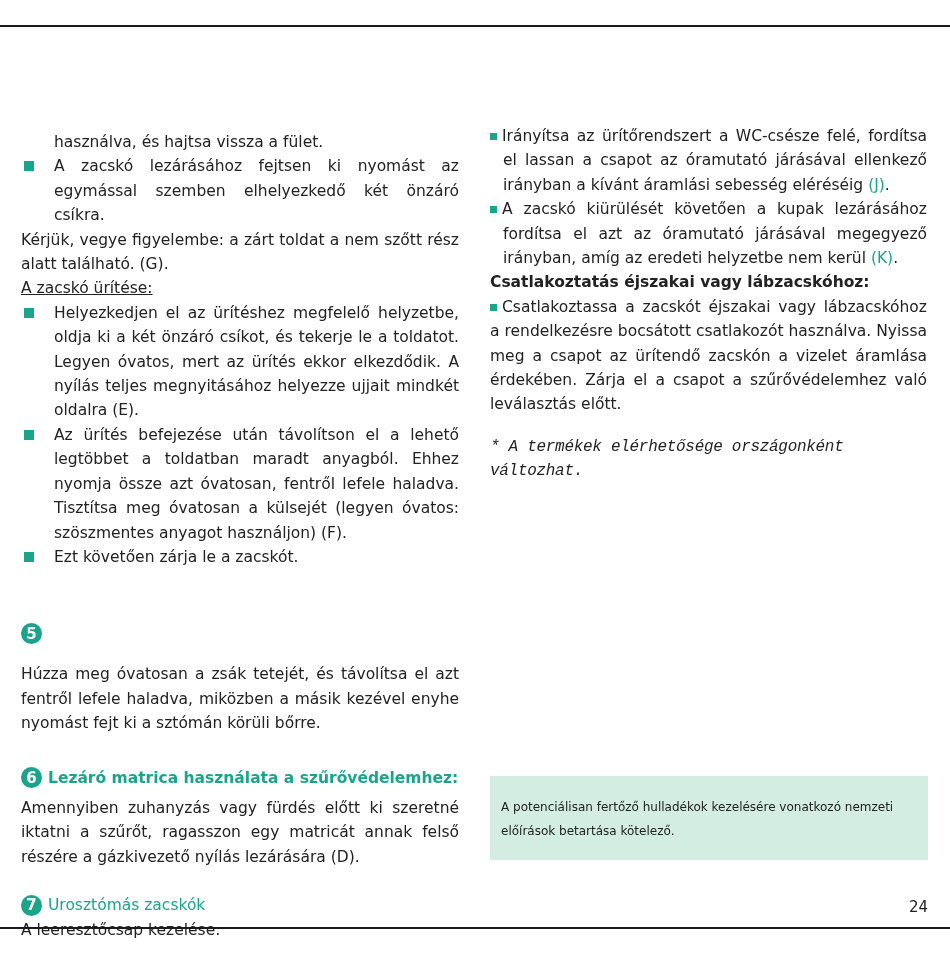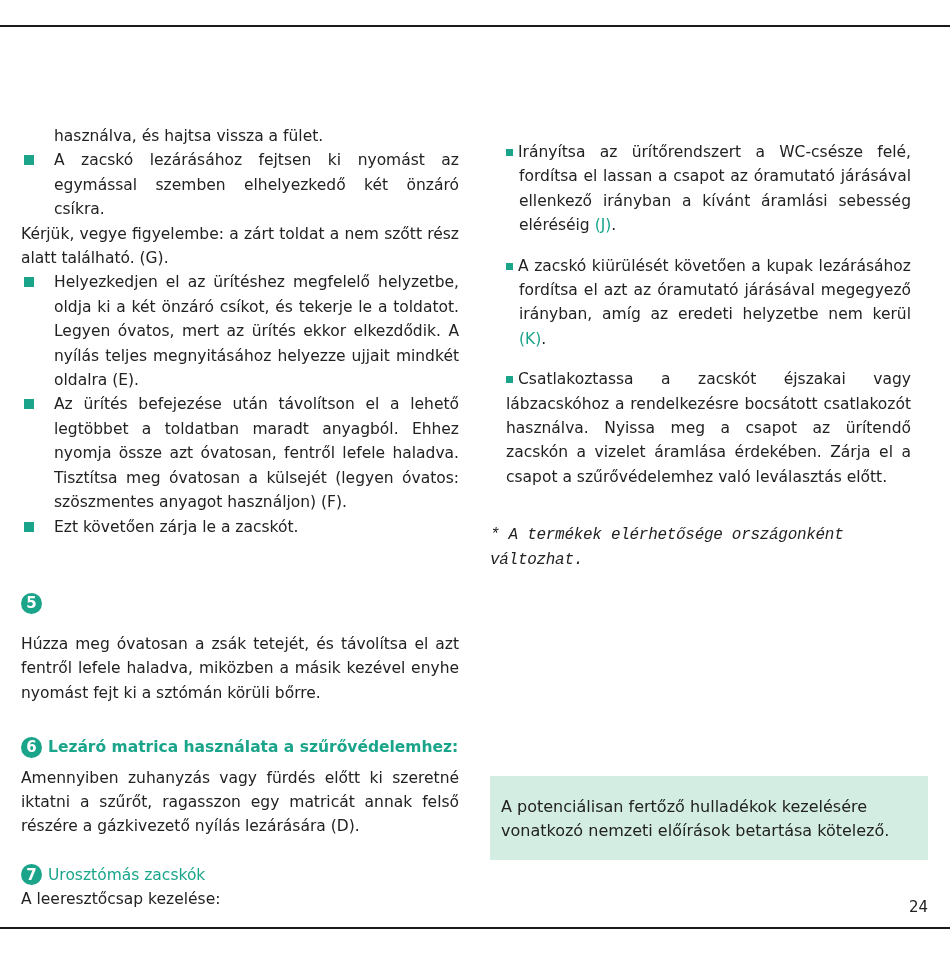--- a/index.html
+++ b/index.html
@@ -5,46 +5,47 @@
   html, body { margin:0; padding:0; background:#ffffff; }
   body { width:950px; height:960px; position:relative; overflow:hidden;
          font-family:"DejaVu Sans", sans-serif; color:#222; }
   .rule { position:absolute; left:0; width:950px; height:2px; background:#1a1a1a; }
   .rule-top { top:25px; }
   .rule-bottom { top:927px; }
   .col { position:absolute; top:124px; font-size:15.5px; line-height:24.4px; }
   .col-left { left:21px; width:438px; }
   .col-right { left:490px; width:437px; }
   .p { margin:0; text-align:justify; }
-  .ind { padding-left:33px; }
+  .ind { padding-left:33px;margin-top:6px; }
   .bl { position:relative; padding-left:33px; margin:0; text-align:justify; }
   .bl .sq { position:absolute; left:3px; top:7px; width:10px; height:10px; background:#1aa58b; }
-  .rb { margin:16px; text-align:justify; }
+  .rb { margin:0; text-align:justify; }
   .rb .sq2 { display:inline-block; width:7px; height:7px; background:#1aa58b; margin-right:5px; vertical-align:1px; }
   .rb.indent2 { padding-left:13px; text-indent:-13px; }
   .u { text-decoration:underline; }
   .teal { color:#1aa58b; }
   .sec-title { display:flex; align-items:center; color:#1aa58b; font-weight:bold; font-size:15.5px; margin:0; }
   .num { display:inline-flex; width:21px; height:21px; border-radius:50%; background:#1aa58b; color:#fff;
          font-weight:bold; font-size:15px; align-items:center; justify-content:center; margin-right:6px; }
   .bold { font-weight:bold; margin:0; }
   .note { font-style:italic; font-family:Liberation Mono, monospace; font-size:16px; margin:0; letter-spacing:-0.3px; }
   .box { position:absolute; left:490px; top:776px; width:438px; height:84px; background:#d3ede3; box-sizing:border-box;
-         padding:19px 10px 0 11px; font-size:16px; line-height:24.4px; }
+         padding:19px 10px 0 11px; font-size:12px; line-height:24.4px; }
   .pagenum { position:absolute; right:22px; top:898px; font-size:15px; }
 </style>
 </head>
 <body>
 
 <div class="rule rule-top"></div>
 
 <div class="col col-left">
   <p class="p ind">használva, és hajtsa vissza a fület.</p>
   <p class="bl"><span class="sq"></span><span>A zacskó lezárásához fejtsen ki nyomást az egymással szemben elhelyezkedő két önzáró csíkra.</span></p>
   <p class="p">Kérjük, vegye figyelembe: a zárt toldat a nem szőtt rész alatt található. (G).</p>
+  <p class="p u">A zacskó ürítése:</p>
   <p class="bl"><span class="sq"></span><span>Helyezkedjen el az ürítéshez megfelelő helyzetbe, oldja ki a két önzáró csíkot, és tekerje le a toldatot. Legyen óvatos, mert az ürítés ekkor elkezdődik. A nyílás teljes megnyitásához helyezze ujjait mindkét oldalra (E).</span></p>
   <p class="bl"><span class="sq"></span><span>Az ürítés befejezése után távolítson el a lehető legtöbbet a toldatban maradt anyagból. Ehhez nyomja össze azt óvatosan, fentről lefele haladva. Tisztítsa meg óvatosan a külsejét (legyen óvatos: szöszmentes anyagot használjon) (F).</span></p>
   <p class="bl"><span class="sq"></span><span>Ezt követően zárja le a zacskót.</span></p>
 
   <div style="height:54px"></div>
   <p class="sec-title">
       <span class="num">5</span>
     </p>
   <p class="p" style="margin-top:18px">Húzza meg óvatosan a zsák tetejét, és távolítsa el azt fentről lefele haladva, miközben a másik kezével enyhe nyomást fejt ki a sztómán körüli bőrre.</p>
 
@@ -59,20 +60,21 @@
   <p class="sec-title" style="font-weight:normal">
       <span class="num">7</span>
       <span>Urosztómás zacskók</span>
     </p>
   <p class="p">A leeresztőcsap kezelése:</p>
 </div>
 
 <div class="col col-right">
   <p class="rb indent2"><span class="sq2"></span><span>Irányítsa az ürítőrendszert a WC-csésze felé, fordítsa el lassan a csapot az óramutató járásával ellenkező irányban a kívánt áramlási sebesség eléréséig </span><span class="teal">(J)</span><span>.</span></p>
   <p class="rb indent2"><span class="sq2"></span><span>A zacskó kiürülését követően a kupak lezárásához fordítsa el azt az óramutató járásával megegyező irányban, amíg az eredeti helyzetbe nem kerül </span><span class="teal">(K)</span><span>.</span></p>
+  <p class="bold">Csatlakoztatás éjszakai vagy lábzacskóhoz:</p>
   <p class="rb"><span class="sq2"></span><span>Csatlakoztassa a zacskót éjszakai vagy lábzacskóhoz a rendelkezésre bocsátott csatlakozót használva. Nyissa meg a csapot az ürítendő zacskón a vizelet áramlása érdekében. Zárja el a csapot a szűrővédelemhez való leválasztás előtt.</span></p>
   <div style="height:18px"></div>
   <p class="note">* A termékek elérhetősége országonként változhat.</p>
 </div>
 
 <div class="box">A potenciálisan fertőző hulladékok kezelésére vonatkozó nemzeti előírások betartása kötelező.</div>
 
 <div class="rule rule-bottom"></div>
 <div class="pagenum">24</div>
 

